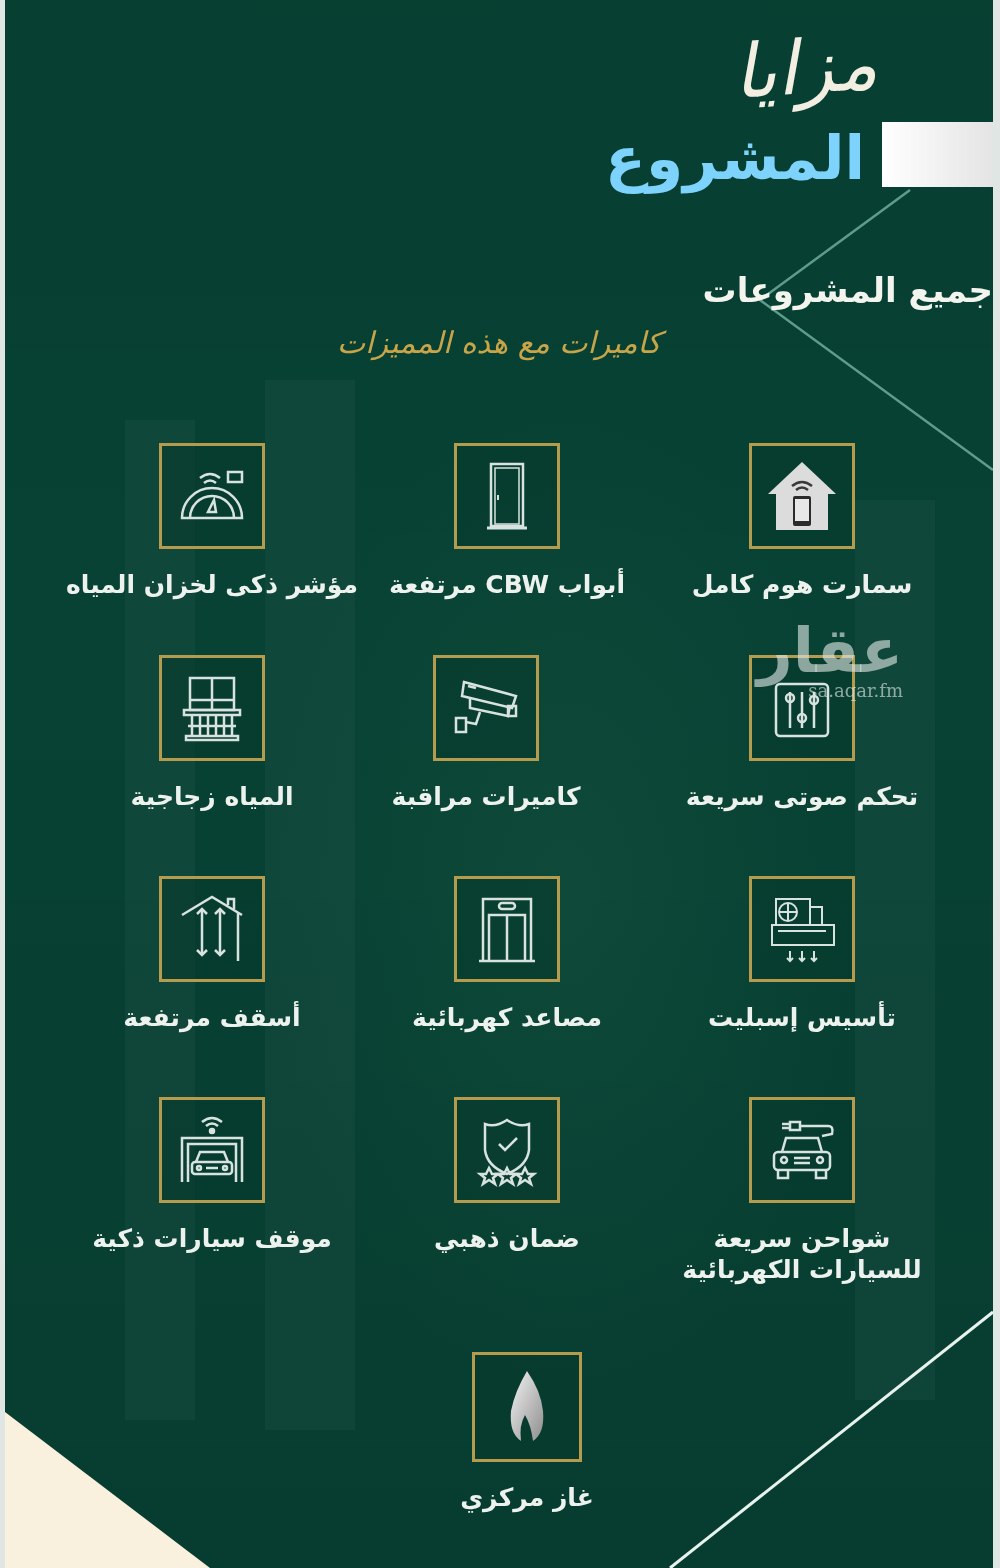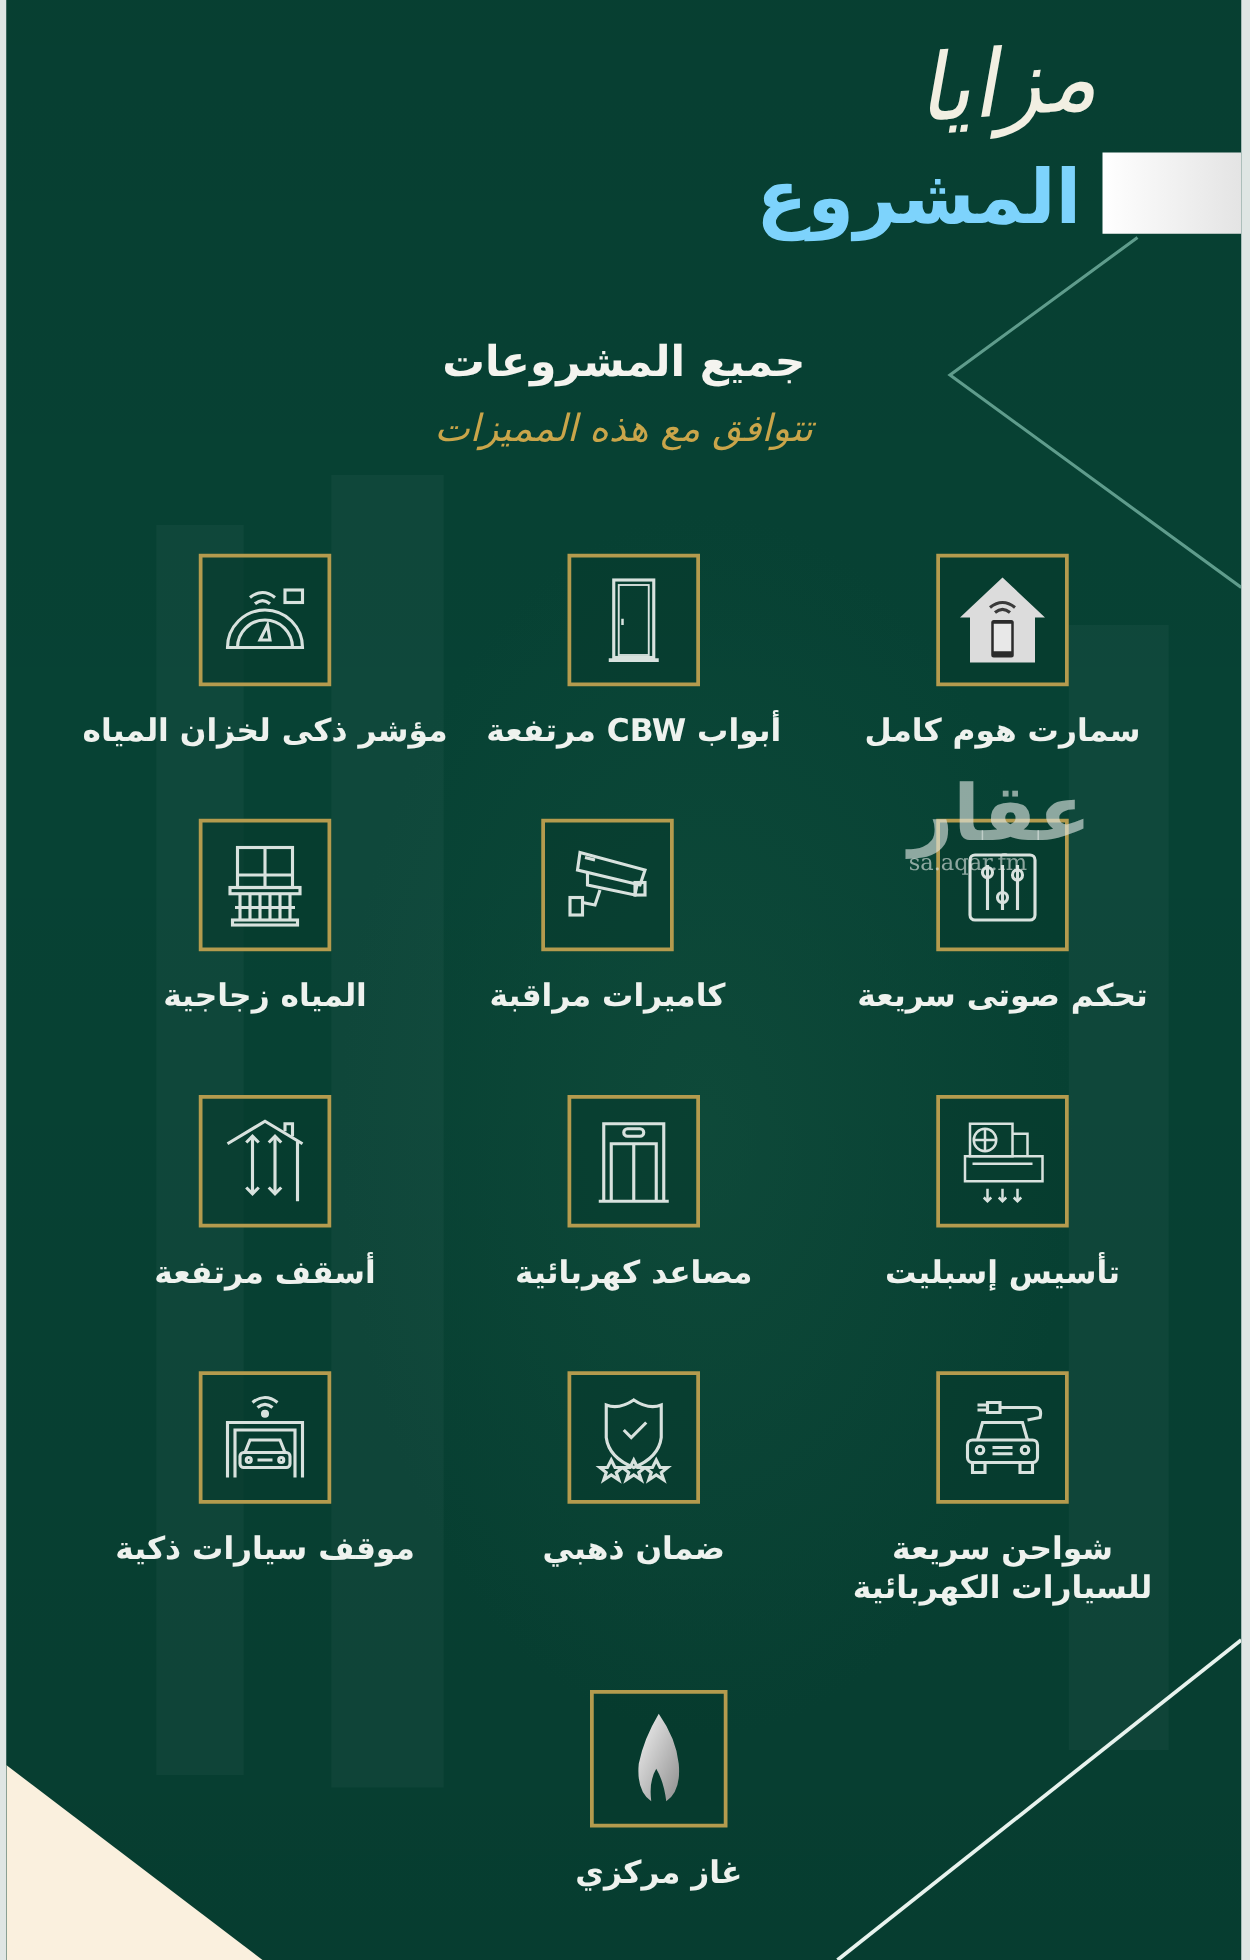--- a/index.html
+++ b/index.html
@@ -6,28 +6,28 @@
   body { width: 1000px; height: 1568px; overflow: hidden; background: #dfe6e4; font-family: "DejaVu Sans", sans-serif; }
   .poster { position: absolute; left: 5px; top: 0; width: 988px; height: 1568px; background: #074234; overflow: hidden; }
   .bg-shade { position: absolute; inset: 0; background:
       radial-gradient(ellipse 420px 700px at 560px 900px, rgba(20,80,62,0.55), rgba(0,0,0,0) 70%),
       linear-gradient(180deg, rgba(0,0,0,0.05), rgba(0,0,0,0) 40%, rgba(0,0,0,0.08)); }
   .bldg { position: absolute; background: rgba(255,255,255,0.035); }
   .svgfill { position: absolute; inset: 0; }
   .title-top { position: absolute; left: 728px; top: 30px; font-size: 74px; color: #f2efe2; font-family: "DejaVu Serif", serif; font-style: italic; line-height: 1; direction: rtl; transform: rotate(-4deg); }
   .title-main { position: absolute; left: 590px; top: 128px; width: 270px; text-align: right; font-size: 60px; font-weight: bold; color: #7dd3fc; line-height: 1; direction: rtl; }
   .white-bar { position: absolute; left: 877px; top: 122px; width: 111px; height: 65px; background: linear-gradient(90deg, #ffffff, #e4e4e4); }
-  .heading { position: absolute; left: 0; width: 988px; top: 270px; text-align: center; font-size: 34px; font-weight: bold; color: #f4f4ef; direction: rtl; }
+  .heading { position: absolute; left: 0; width: 988px; top: 270px; font-size: 34px; font-weight: bold; color: #f4f4ef; direction: rtl; }
   .subheading { position: absolute; left: 0; width: 988px; top: 325px; text-align: center; font-size: 30px; color: #c9a54a; font-family: "DejaVu Serif", serif; font-style: italic; direction: rtl; }
   .feature { position: absolute; width: 300px; text-align: center; }
   .icon-box { width: 106px; height: 106px; margin: 0 auto; border: 3px solid #b49b4e; box-sizing: border-box; display: flex; align-items: center; justify-content: center; background: rgba(6,58,45,0.6); }
   .icon-box svg { width: 80px; height: 80px; }
   .label { margin-top: 20px; font-size: 25px; font-weight: bold; color: #eef2ee; direction: rtl; line-height: 1.25; }
   .label-line { display: block; }
-  .watermark { position: absolute; left: 722px; top: 620px; width: 160px; color: rgba(225,230,228,0.62); text-align: left; pointer-events: none; }
+  .watermark { position: absolute; left: 738px; top: 620px; width: 160px; color: rgba(225,230,228,0.62); text-align: right; pointer-events: none; }
   .wm-ar { font-size: 62px; font-weight: bold; line-height: 1; direction: rtl; letter-spacing: 2px; }
   .wm-en { font-size: 18px; font-family: "DejaVu Serif", serif; margin-top: -2px; }
 </style>
 </head>
 <body>
 
 <div class="poster">
   <div class="bg-shade"></div>
   <div class="bldg" style="left:120px;top:420px;width:70px;height:1000px;"></div>
   <div class="bldg" style="left:260px;top:380px;width:90px;height:1050px;"></div>
@@ -37,21 +37,21 @@
     <polyline points="905,190 755,300 988,470" fill="none" stroke="#5f9c8c" stroke-width="2.5"></polyline>
     <polygon points="0,1412 0,1568 205,1568" fill="#faf0de"></polygon>
     <line x1="988" y1="1312" x2="665" y2="1568" stroke="#e8f3ee" stroke-width="3"></line>
   </svg>
 
   <div class="white-bar"></div>
   <div class="title-top">مزايا</div>
   <div class="title-main">المشروع</div>
 
   <div class="heading">جميع المشروعات</div>
-  <div class="subheading">تتوافق مع هذه المميزات</div>
+  <div class="subheading">كاميرات مع هذه المميزات</div>
 
   <div class="feature" style="left:647px;top:443px;">
     <div class="icon-box">
       <svg viewBox="0 0 80 80">
         <polygon points="40,6 74,38 66,38 66,74 14,74 14,38 6,38" fill="#dcdcdc"></polygon>
         <rect x="31" y="40" width="18" height="30" rx="2" fill="#2b2b2b"></rect>
         <rect x="33" y="43" width="14" height="22" fill="#e8e8e8"></rect>
         <path d="M30,30 Q40,22 50,30" stroke="#3a3a3a" stroke-width="2.5" fill="none"></path>
         <path d="M34,34 Q40,29 46,34" stroke="#3a3a3a" stroke-width="2.5" fill="none"></path>
       </svg>

